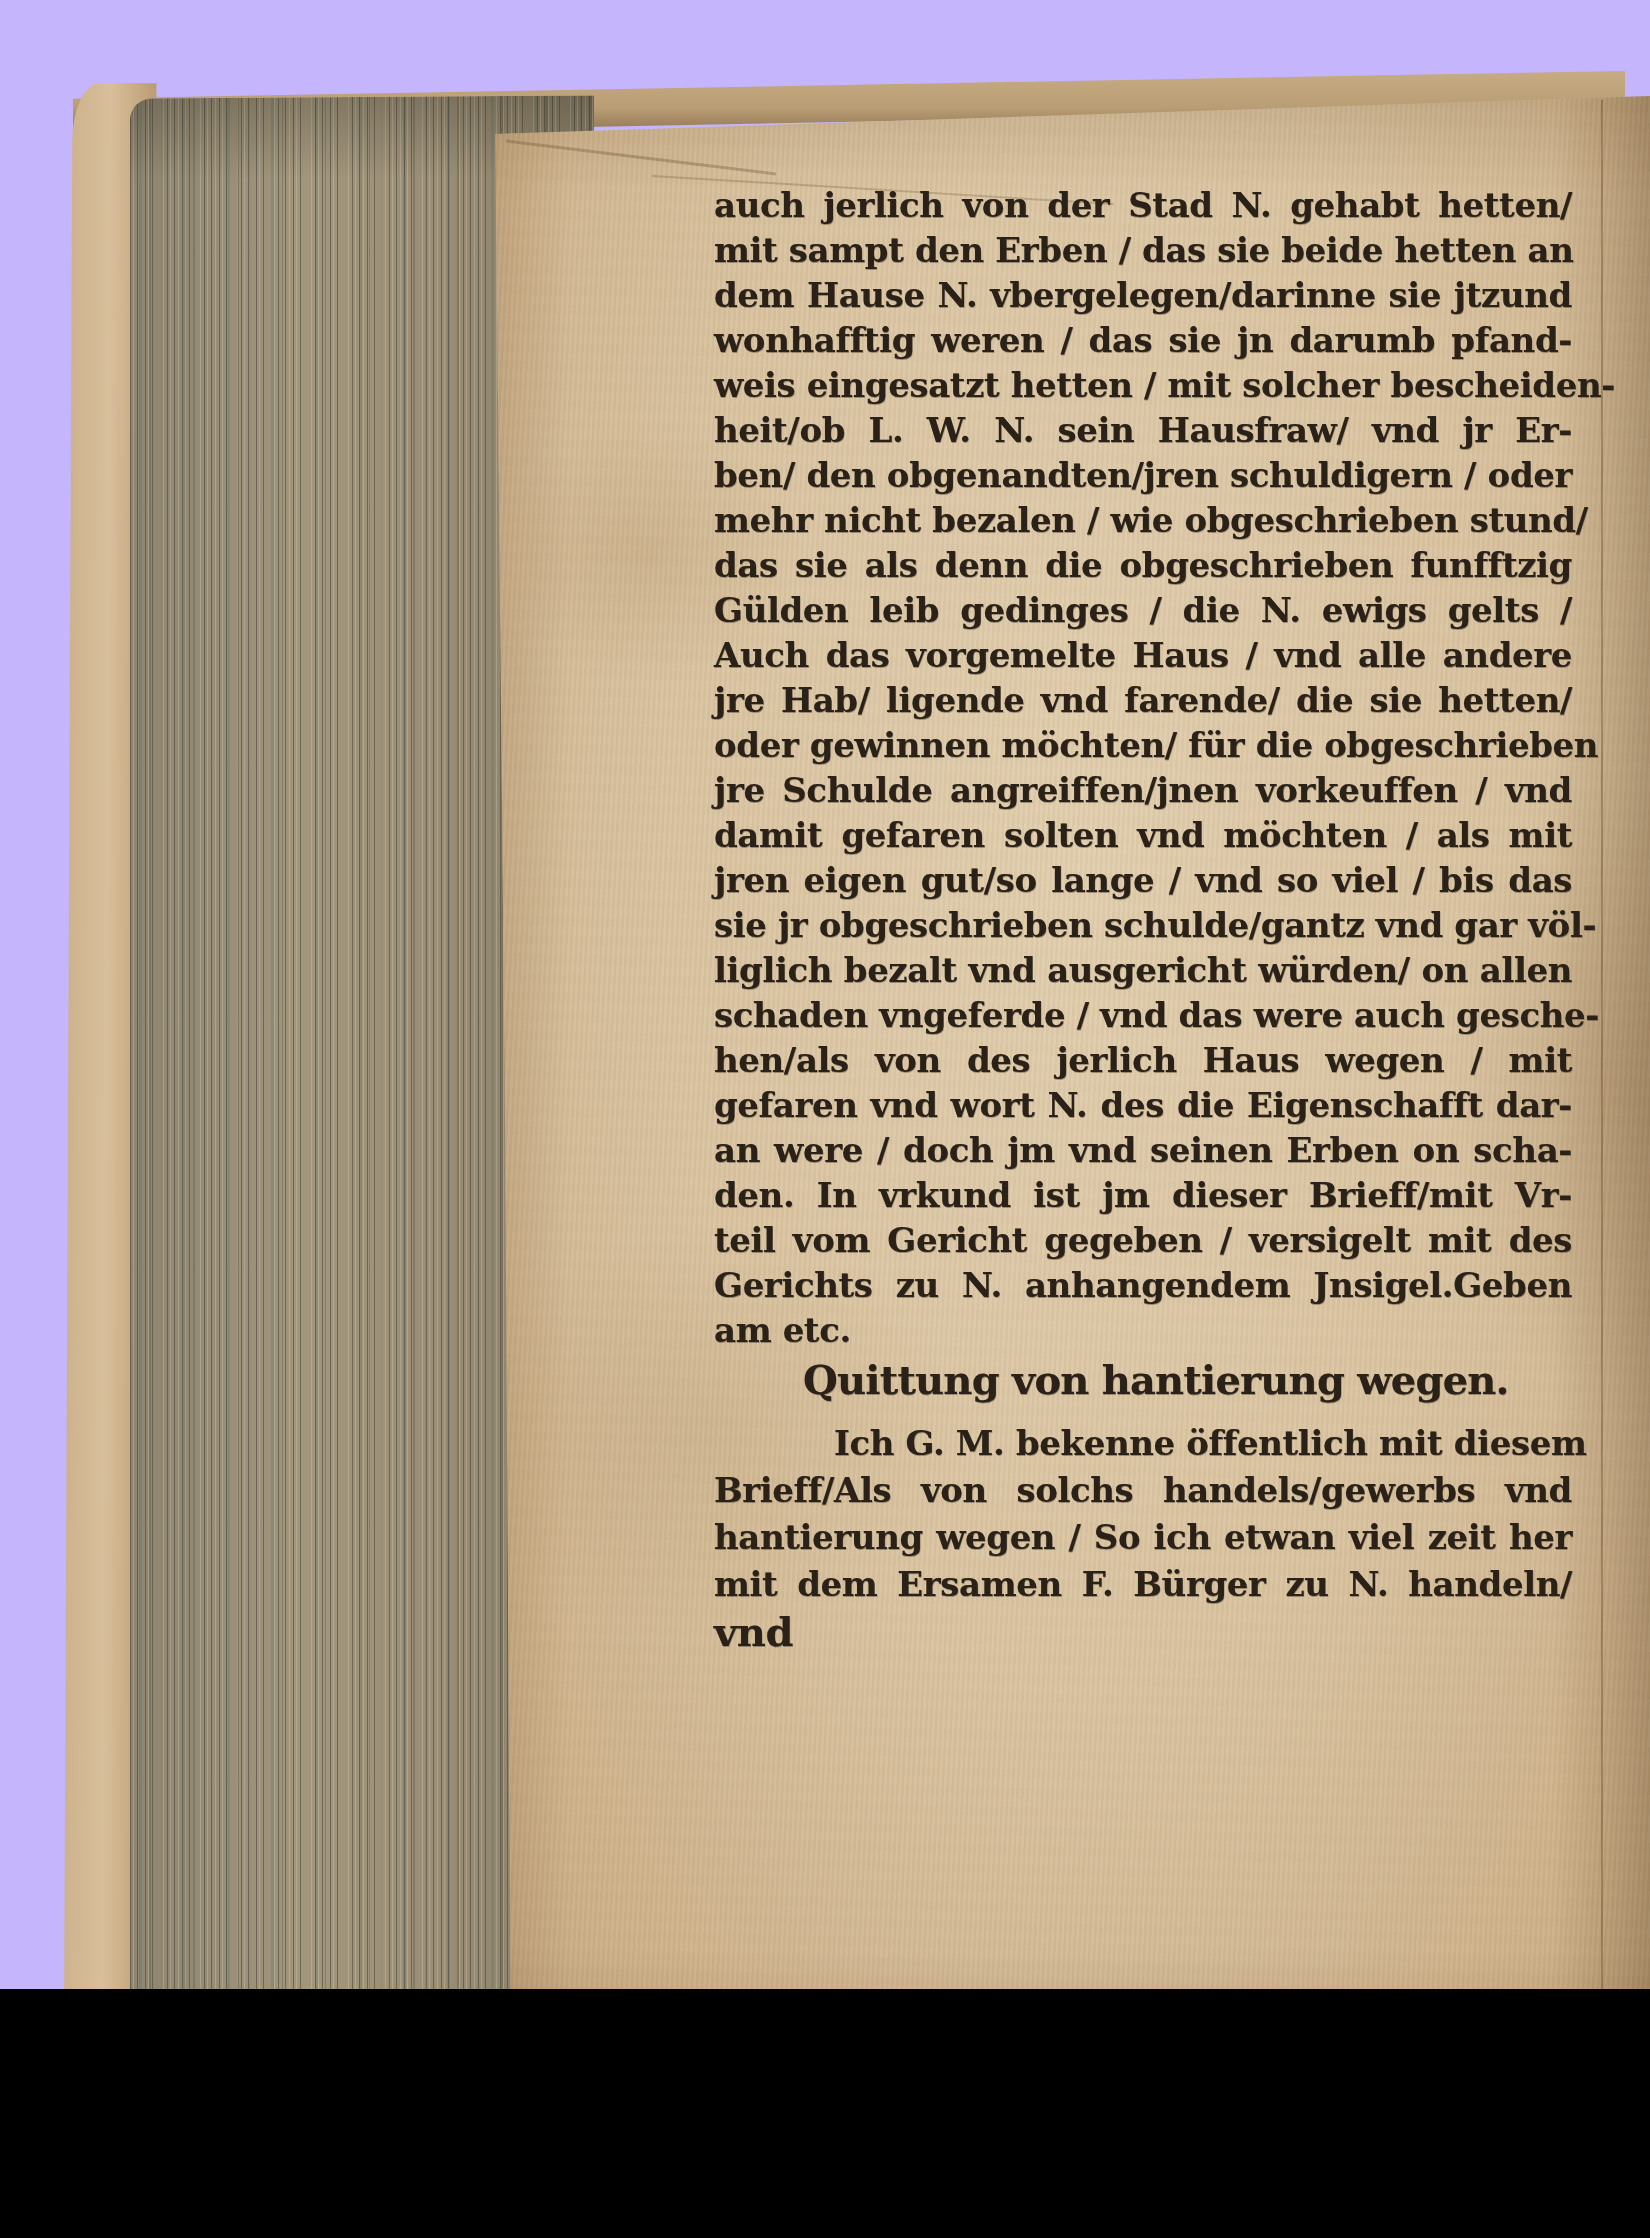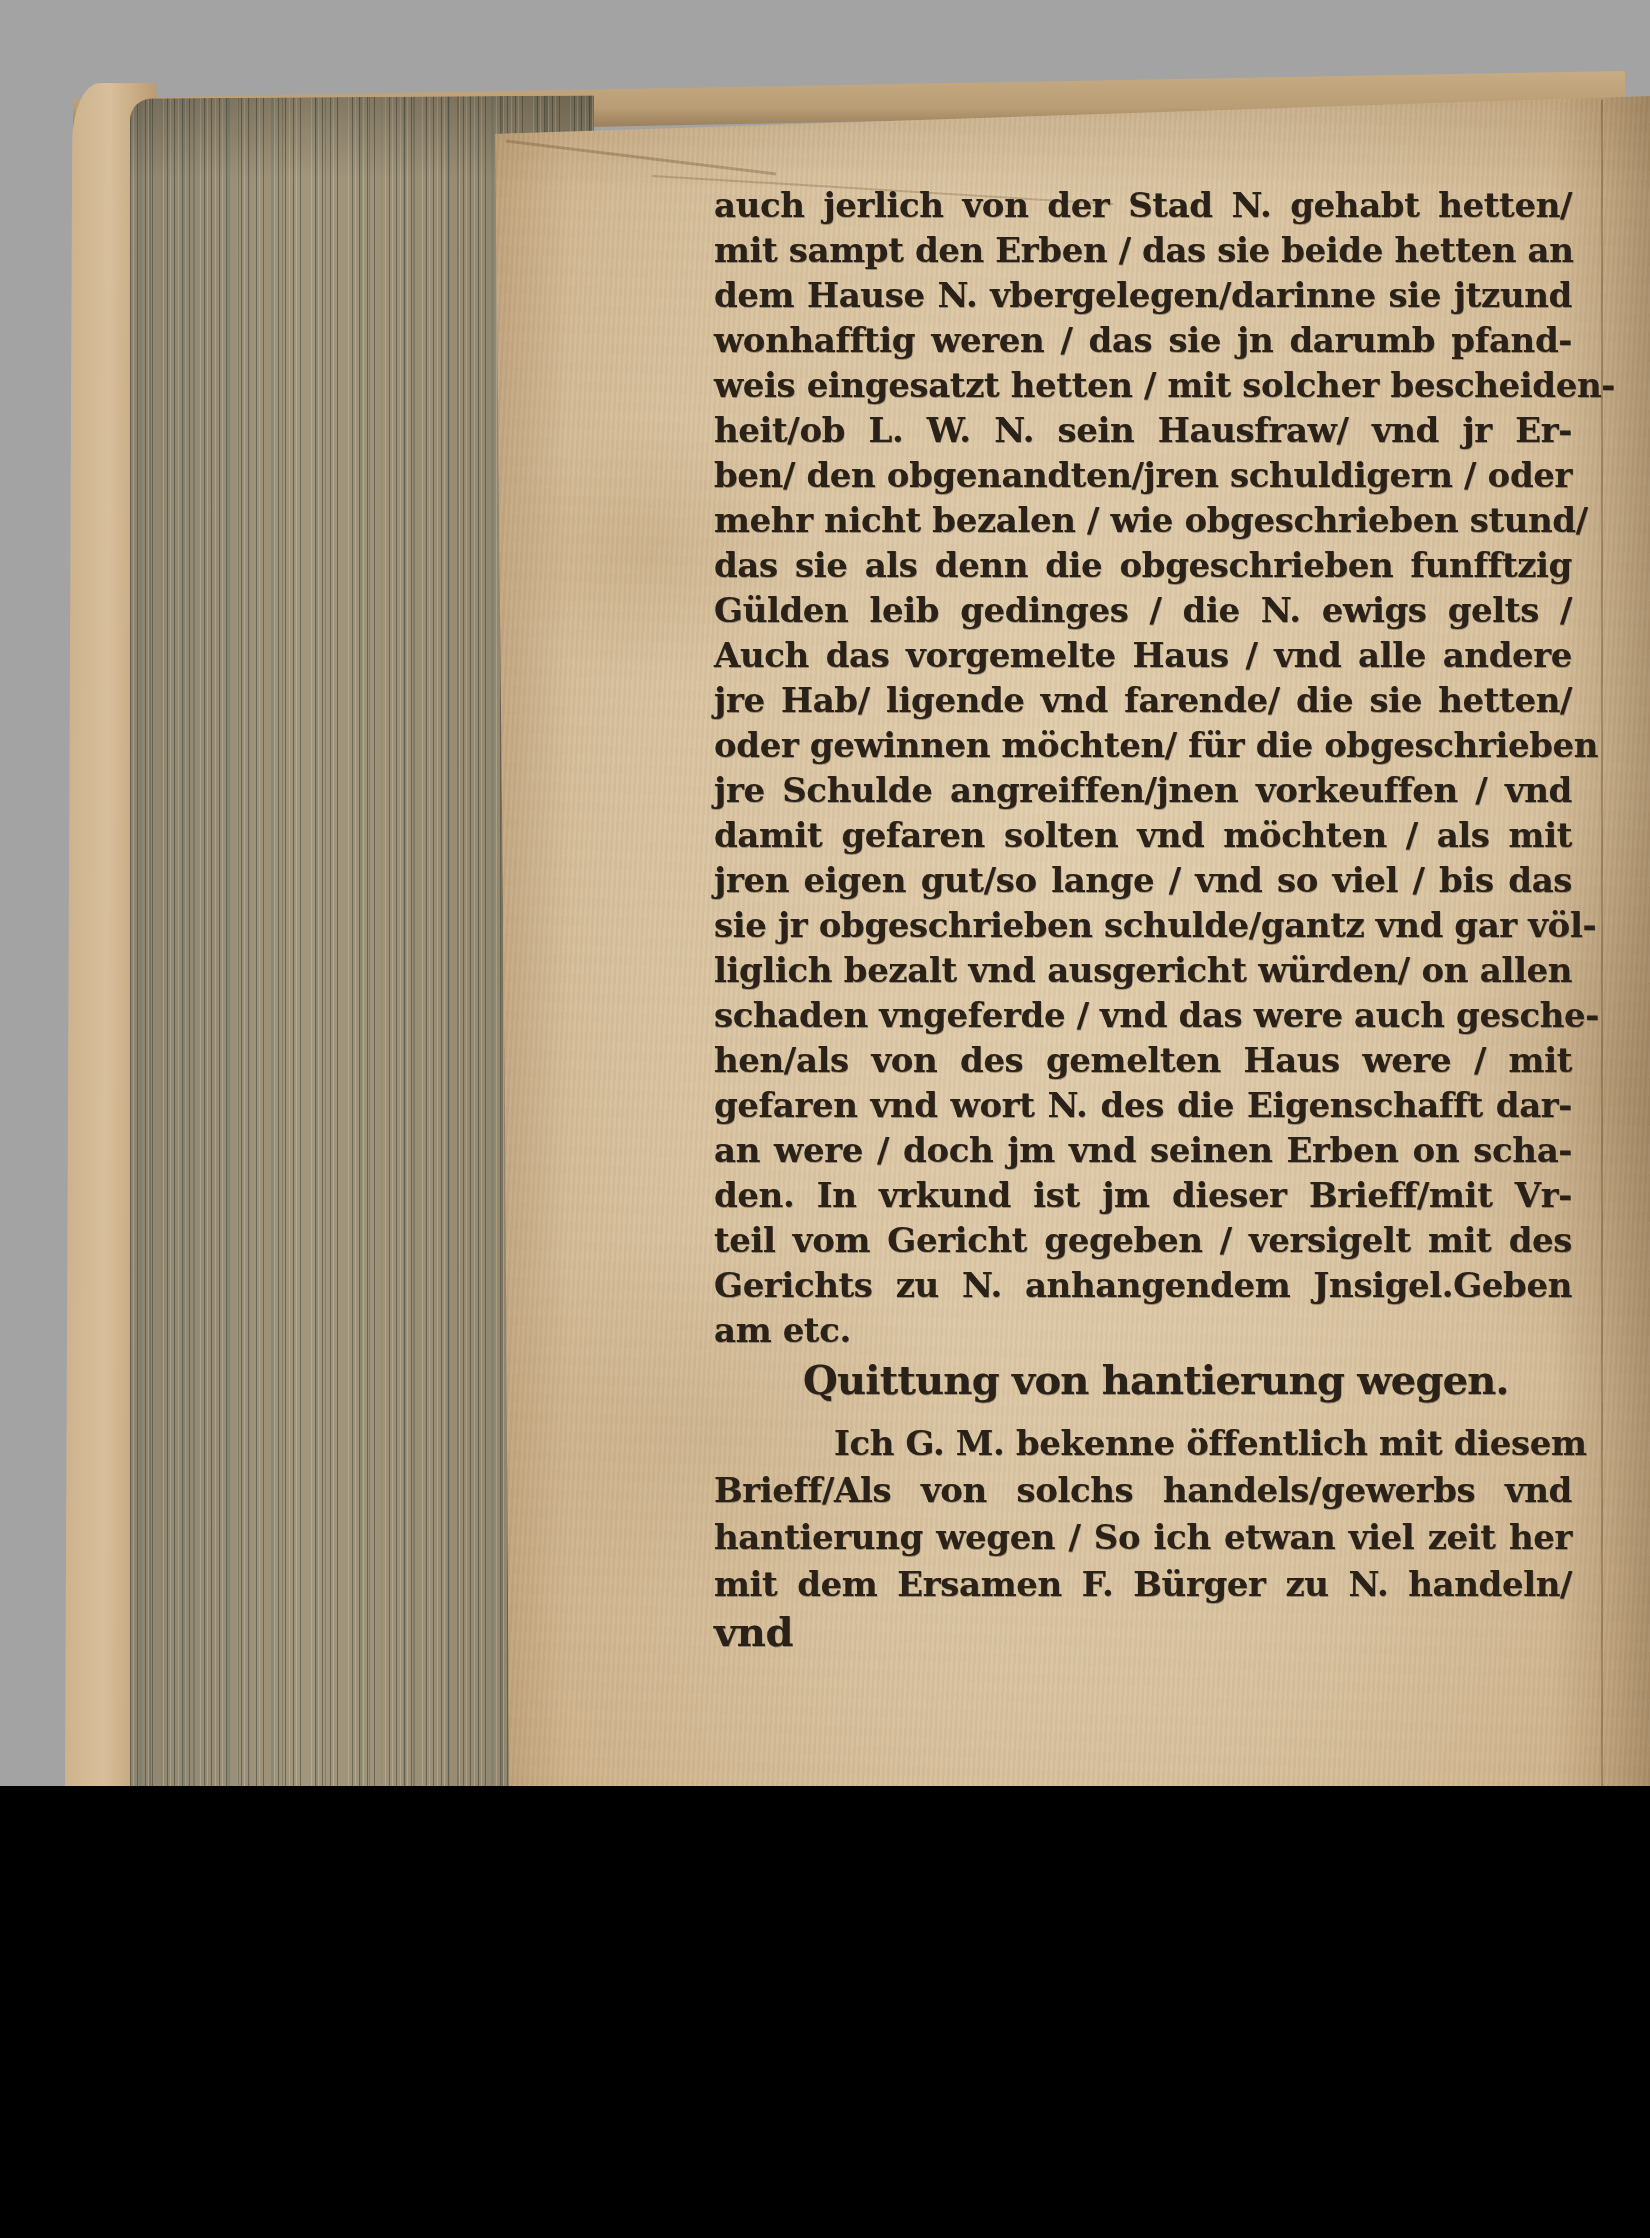--- a/index.html
+++ b/index.html
@@ -1,16 +1,16 @@
 <!DOCTYPE html>
 <html style="font-size:13.2px"><head>
 <meta charset="utf-8">
 <style>
   html,body{margin:0;padding:0;background:#000;}
-  .scene{position:relative;width:1651px;height:1786px;background:#a3a3a3;overflow:hidden;
+  .scene{position:relative;width:1651px;height:1989px;background:#c4b5fd;overflow:hidden;
          font-family:"DejaVu Serif","Liberation Serif",serif;}
 
   
   .head-edge{position:absolute;left:73px;top:71px;width:1552px;height:66px;
     background:linear-gradient(180deg,#c7ab83 0%,#b99d74 55%,#8a7250 100%);
     clip-path:polygon(0 42%,100% 0,100% 54%,0 100%);}
 
   
   .cover-strip{position:absolute;left:68px;top:83px;width:84px;height:2037px;
     background:linear-gradient(90deg,#cdb38d 0%,#d8bf9b 45%,#bb9c72 100%);
@@ -101,21 +101,21 @@
         <div class="line">Gülden leib gedinges / die N. ewigs gelts /</div>
         <div class="line">Auch das vorgemelte Haus / vnd alle andere</div>
         <div class="line">jre Hab/ ligende vnd farende/ die sie hetten/</div>
         <div class="line">oder gewinnen möchten/ für die obgeschrieben</div>
         <div class="line">jre Schulde angreiffen/jnen vorkeuffen / vnd</div>
         <div class="line">damit gefaren solten vnd möchten / als mit</div>
         <div class="line">jren eigen gut/so lange / vnd so viel / bis das</div>
         <div class="line">sie jr obgeschrieben schulde/gantz vnd gar völ-</div>
         <div class="line">liglich bezalt vnd ausgericht würden/ on allen</div>
         <div class="line">schaden vngeferde / vnd das were auch gesche-</div>
-        <div class="line">hen/als von des gemelten Haus were / mit</div>
+        <div class="line">hen/als von des jerlich Haus wegen / mit</div>
         <div class="line">gefaren vnd wort N. des die Eigenschafft dar-</div>
         <div class="line">an were / doch jm vnd seinen Erben on scha-</div>
         <div class="line">den. In vrkund ist jm dieser Brieff/mit Vr-</div>
         <div class="line">teil vom Gericht gegeben / versigelt mit des</div>
         <div class="line">Gerichts zu N. anhangendem Jnsigel.Geben</div>
         <div class="line short">am etc.</div>
       </div>
     <div class="heading">Quittung von hantierung wegen.</div>
     <div class="para para2">
         <div class="line">Ich G. M. bekenne öffentlich mit diesem</div>

